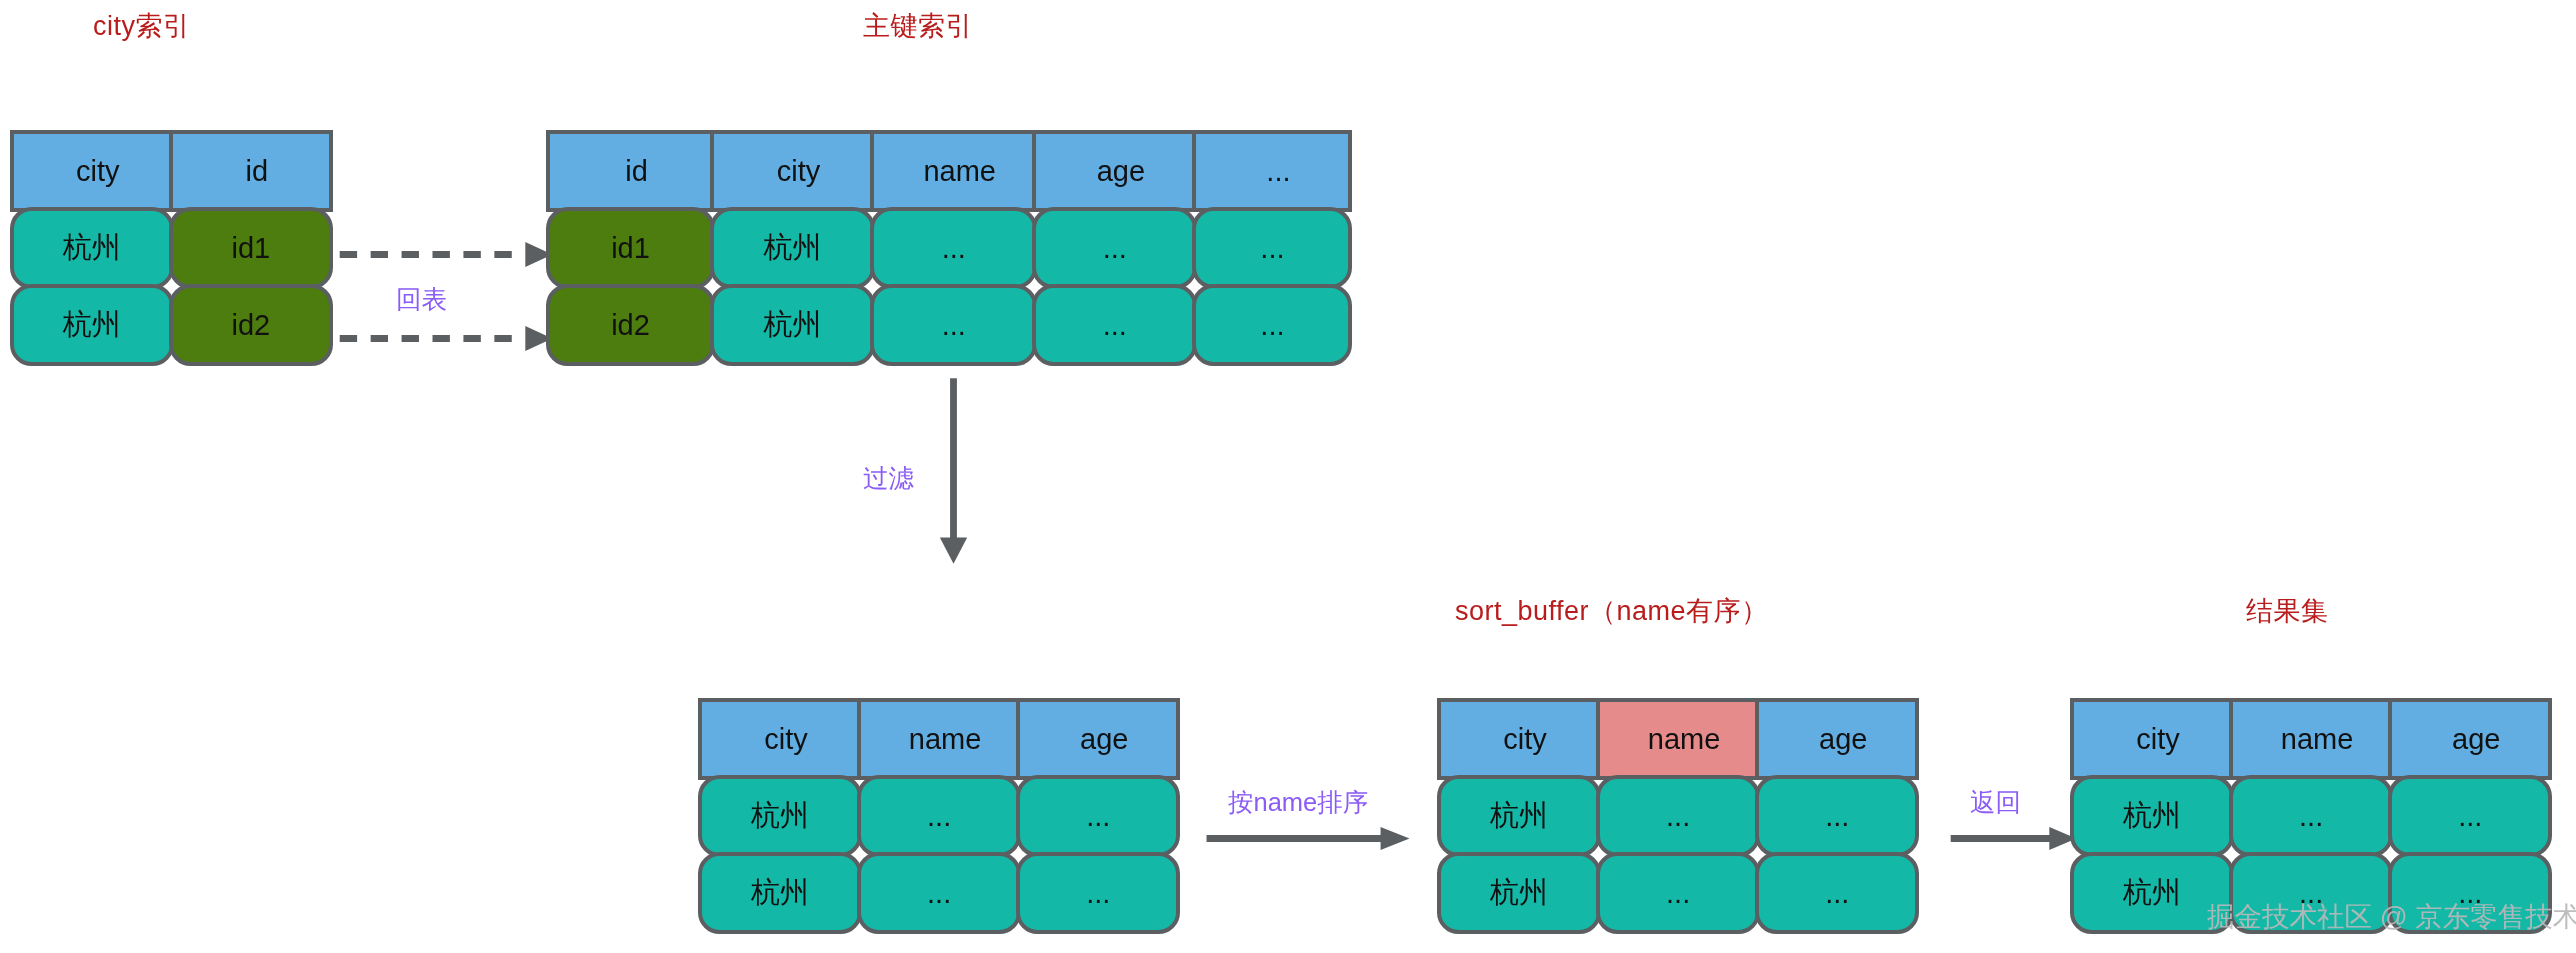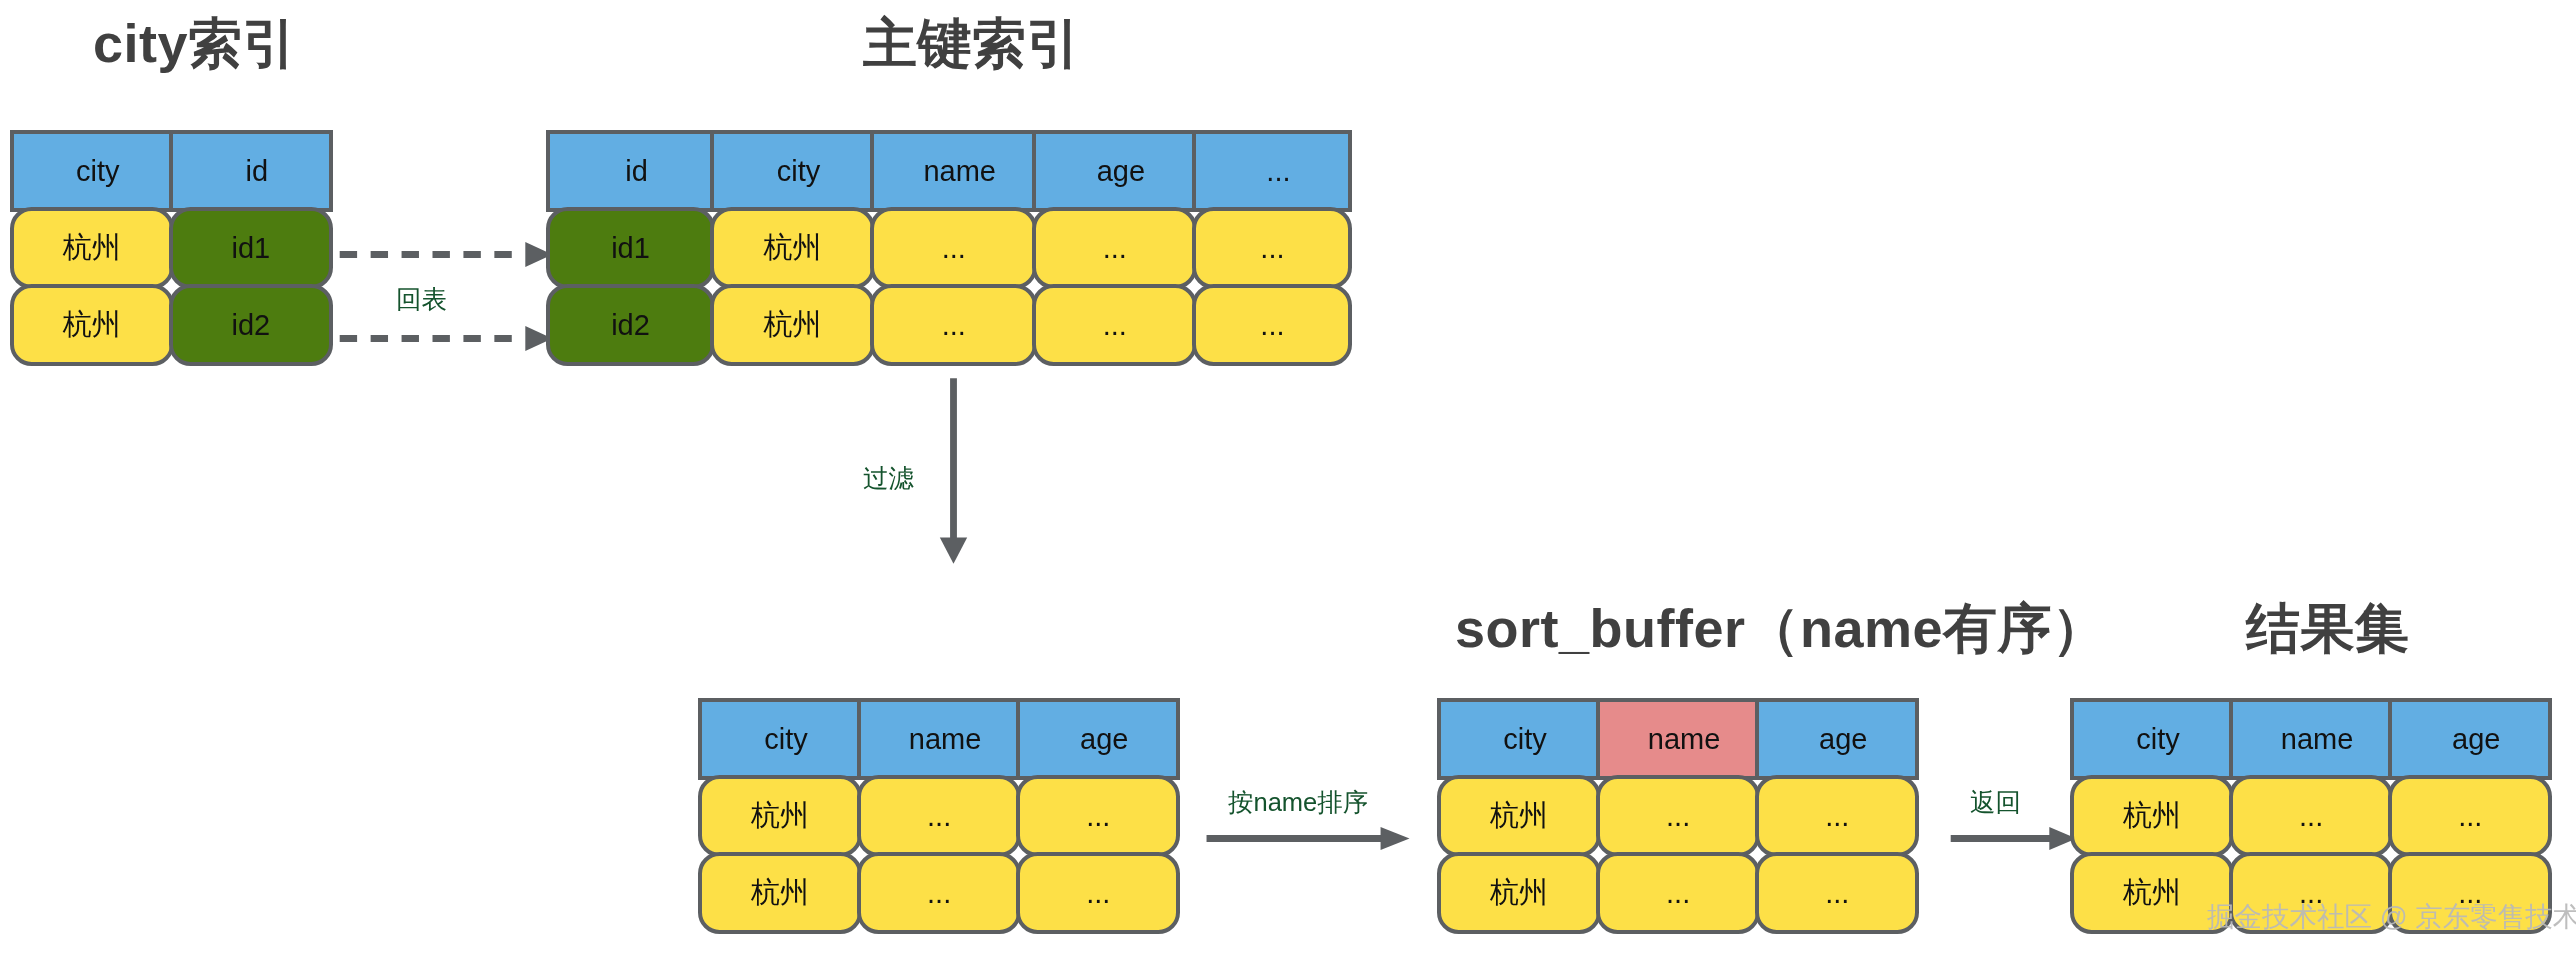--- a/index.html
+++ b/index.html
@@ -15,23 +15,23 @@
     position: relative;
     width: 2576px;
     height: 953px;
     background: #ffffff;
     overflow: hidden;
   }
 
   
   .title {
     position: absolute;
-    font-size: 54px;
-    font-weight: 700;
-    color: #404040;
+    font-size: 27px;
+    font-weight: 400;
+    color: #b91c1c;
     white-space: nowrap;
     letter-spacing: 0.5px;
   }
 
   
   .tbl {
     position: absolute;
   }
   .tbl-row {
     display: flex;
@@ -53,42 +53,42 @@
     background: #62aee3;
     border: 4.9px solid #5c5f62;
     height: 82px;
     margin-right: -4.9px;
     padding-left: 12px;
   }
   .hdr.accent {
     background: #e68b8b;
   }
   .cellbody {
-    background: #fde047;
+    background: #14b8a6;
     border: 4.9px solid #5c5f62;
     border-radius: 21.6px;
     height: 82px;
     margin-right: -4.9px;
     margin-top: -4.9px;
     position: relative;
     z-index: 2;
   }
   .cellbody.green {
     background: #4d7c0f;
   }
 
   
   .arrow-svg {
     position: absolute;
     overflow: visible;
   }
   .arrow-label {
     position: absolute;
     font-size: 25.5px;
-    color: #14532d;
+    color: #8b5cf6;
     white-space: nowrap;
   }
 
   
   .watermark {
     position: absolute;
     font-size: 27.5px;
     color: #b9b9b9;
     white-space: nowrap;
     z-index: 9;

